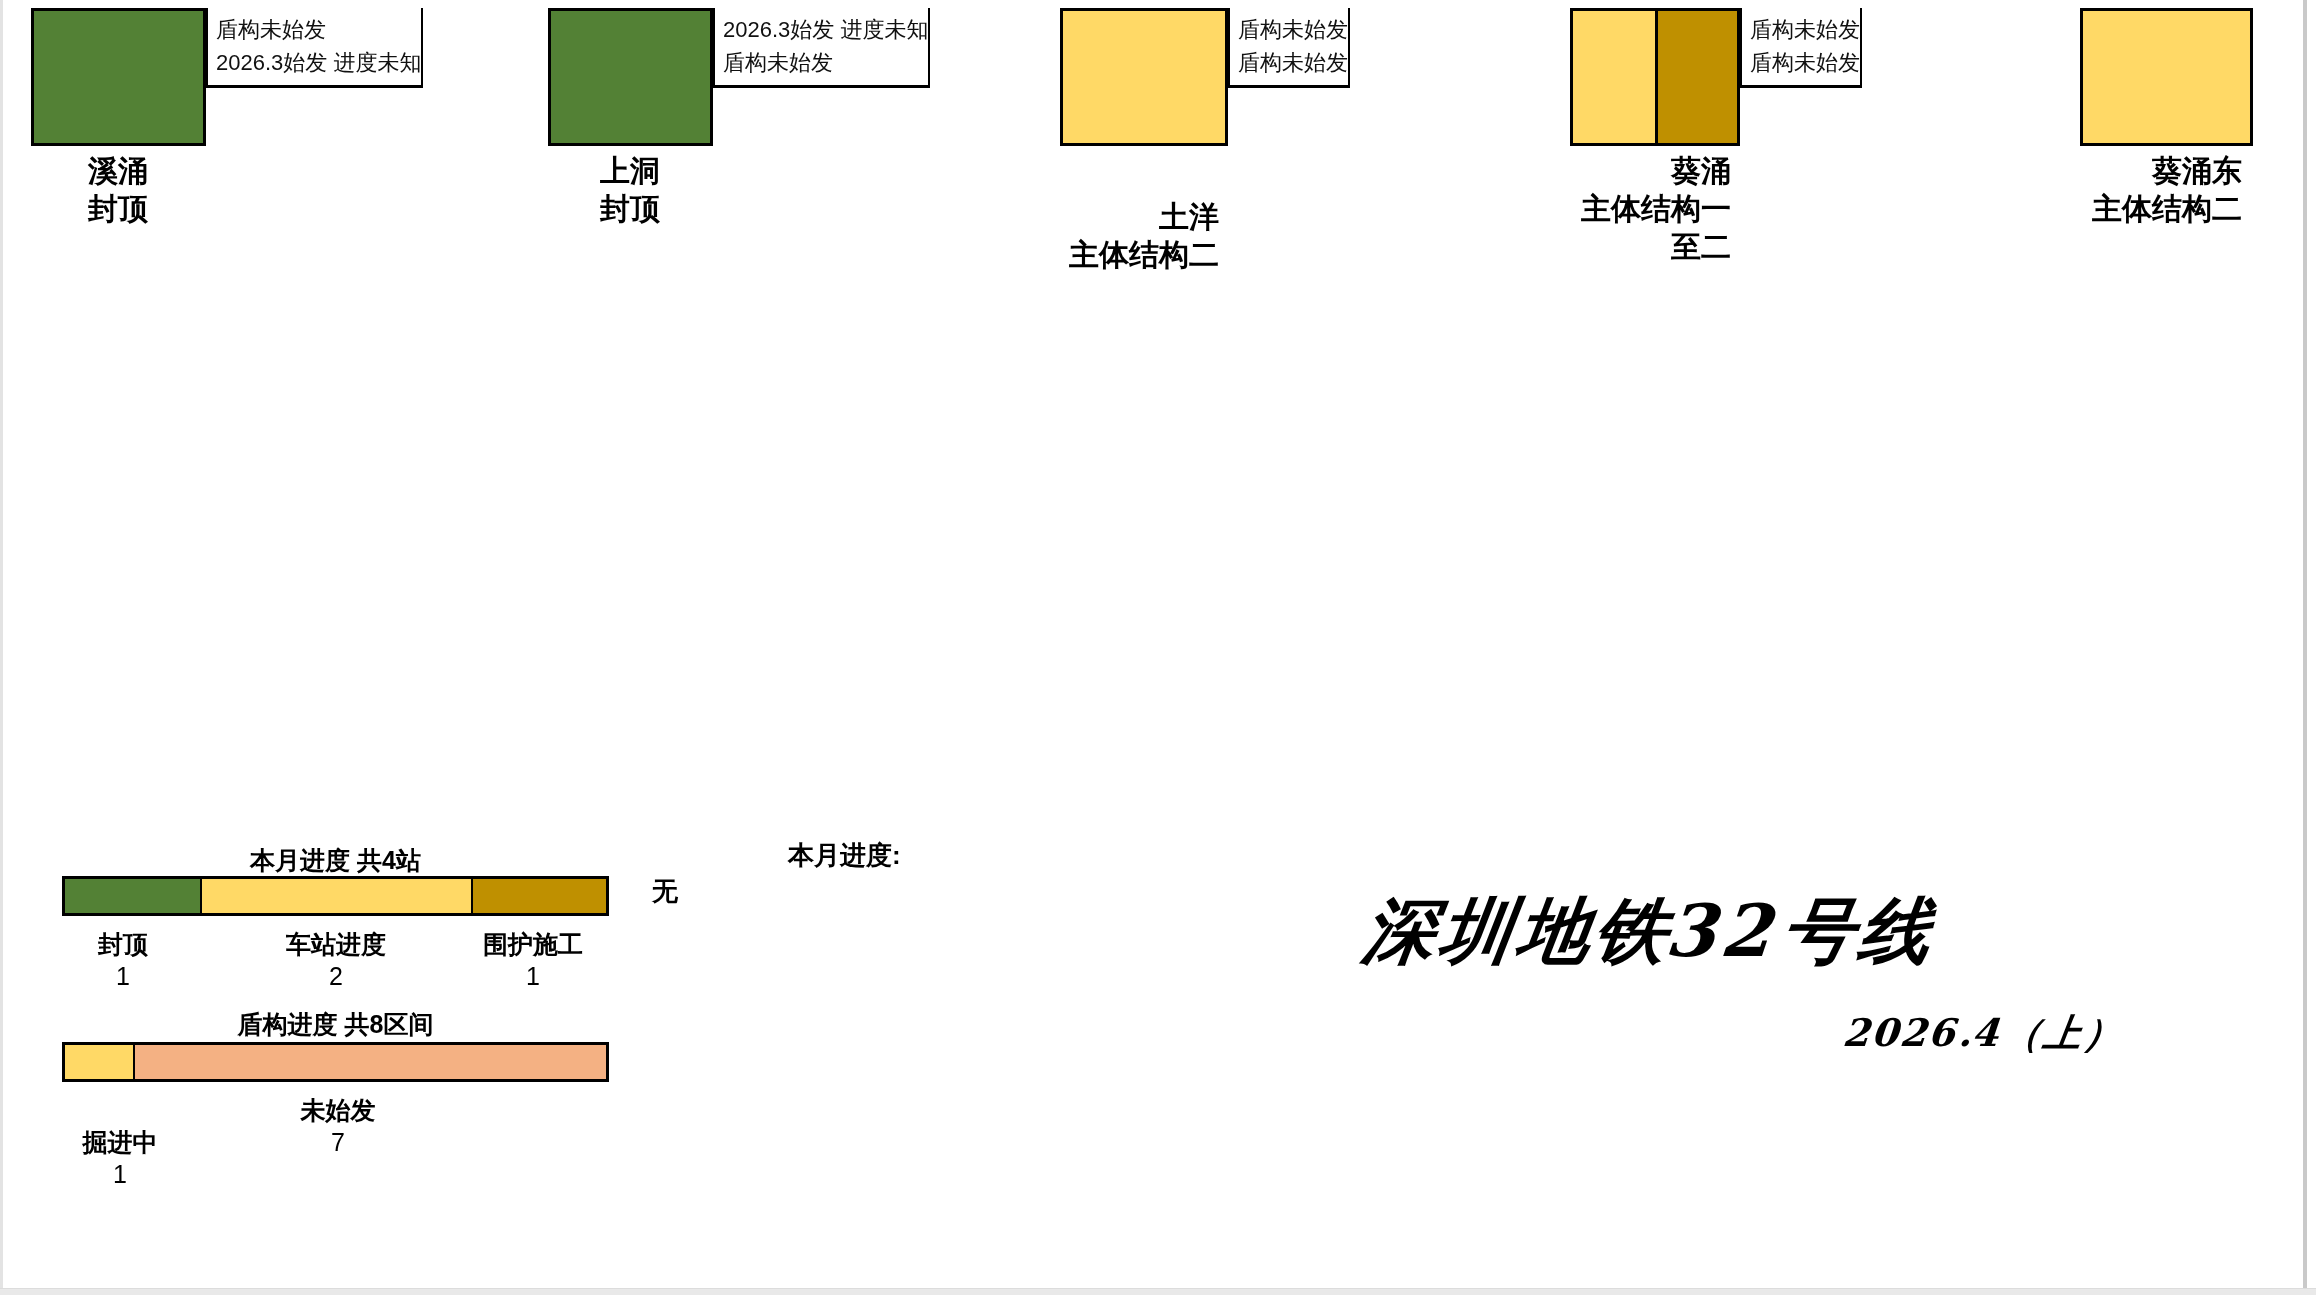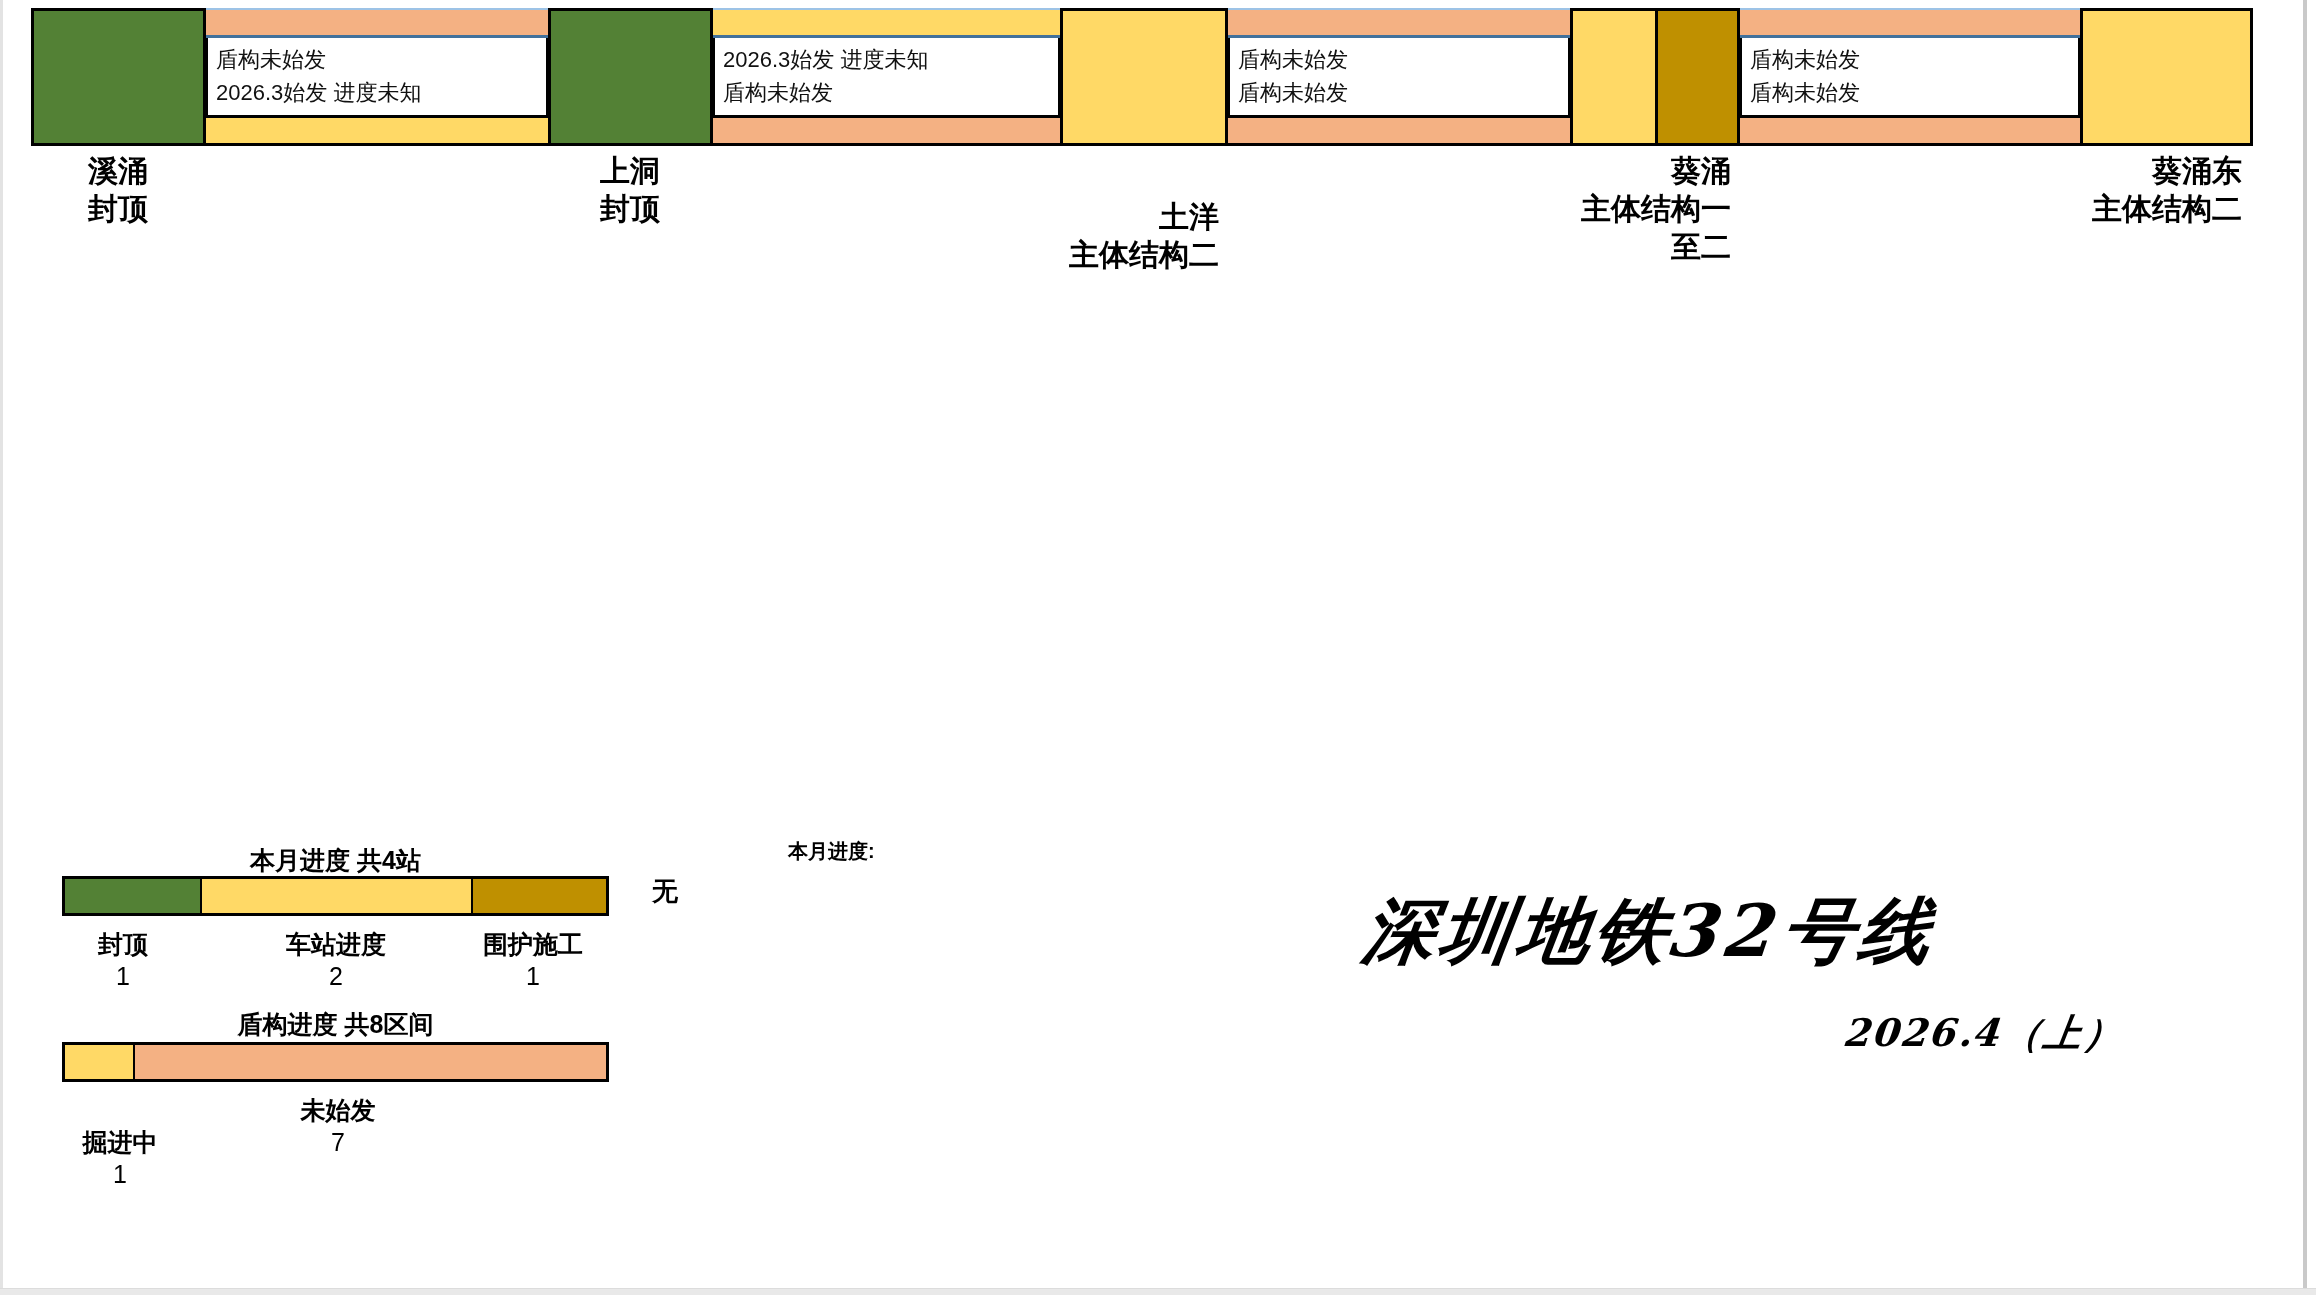--- a/index.html
+++ b/index.html
@@ -9,21 +9,21 @@
   }
   
   .station{position:absolute;top:8px;height:138px;border:3px solid #000;box-sizing:border-box;z-index:3;}
   .st1{left:31px;width:175px;}
   .st2{left:548px;width:165px;}
   .st3{left:1060px;width:168px;}
   .st4a{left:1570px;width:88px;}
   .st4b{left:1655px;width:85px;}
   .st5{left:2080px;width:173px;}
 
-  .segment{position:absolute;top:8px;height:138px;z-index:1;display:flex;flex-direction:column;box-sizing:border-box;}
+  .segment{position:absolute;top:8px;height:138px;z-index:1;display:flex;flex-direction:row;box-sizing:border-box;}
   .sg1{left:206px;width:342px;}
   .sg2{left:713px;width:347px;}
   .sg3{left:1228px;width:342px;}
   .sg4{left:1740px;width:340px;}
   .tube-top{height:30px;box-sizing:border-box;border-top:2px solid var(--c-frame_blue_light);border-bottom:3px solid var(--c-frame_blue);}
   .note{height:80px;box-sizing:border-box;background:#fff;border-left:2px solid #000;border-right:2px solid #000;border-bottom:3px solid #000;
         display:flex;flex-direction:column;justify-content:space-evenly;padding-left:8px;font-size:22px;line-height:24px;color:#111;}
   .tube-bottom{height:28px;box-sizing:border-box;border-bottom:3px solid #000;}
 
   .fill-topped_out{background:var(--c-topped_out);}
@@ -47,21 +47,21 @@
 
   .cx{position:absolute;transform:translateX(-50%);white-space:nowrap;text-align:center;}
   .legend-label{font-weight:bold;font-size:25px;}
   .legend-count{font-size:25px;}
   .ly1{top:928px;} .ly1n{top:962px;}
   .ly2{top:1094px;} .ly2n{top:1128px;}
   .p1{left:123px;} .p2{left:336px;} .p3{left:533px;}
   .q1{left:120px;margin-top:32px;} .q2{left:338px;}
 
   
-  .monthly-label{position:absolute;left:788px;top:838px;font-weight:bold;font-size:20px;}
+  .monthly-label{position:absolute;left:788px;top:838px;font-weight:bold;font-size:26px;}
   .monthly-value{position:absolute;left:652px;top:874px;font-weight:bold;font-size:26px;}
 
   .main-title{position:absolute;left:1650px;top:884px;transform:translateX(-50%) skewX(-8deg);
               font-family:"DejaVu Serif",serif;font-style:italic;font-weight:bold;
               font-size:72px;letter-spacing:5px;white-space:nowrap;}
   .sub-title{position:absolute;left:1985px;top:1008px;transform:translateX(-50%) skewX(-8deg);
              font-family:"DejaVu Serif",serif;font-style:italic;font-weight:bold;
              font-size:38px;letter-spacing:2px;white-space:nowrap;}
 
   

